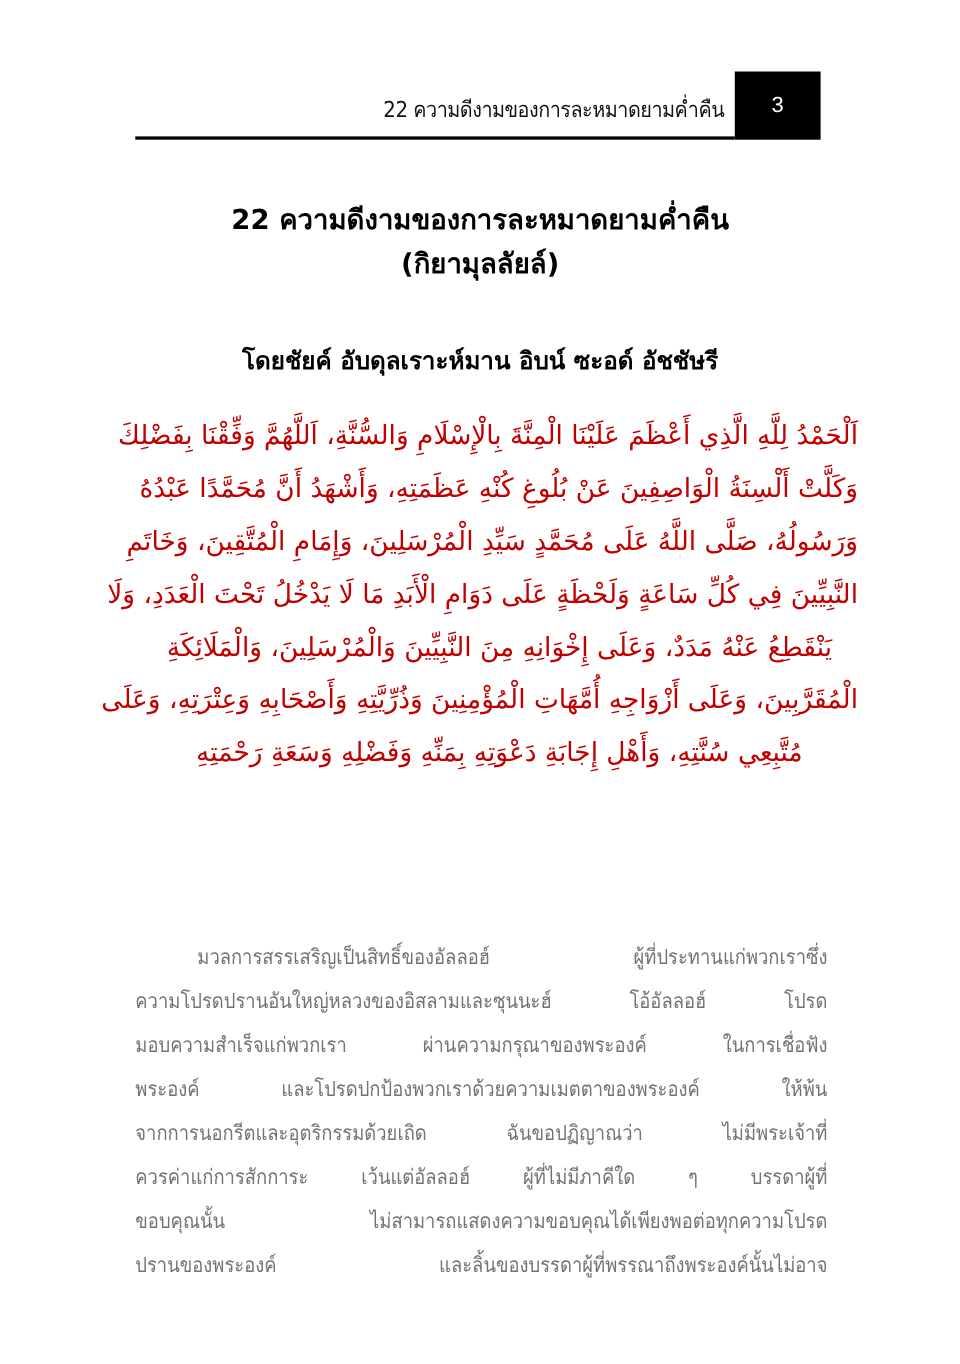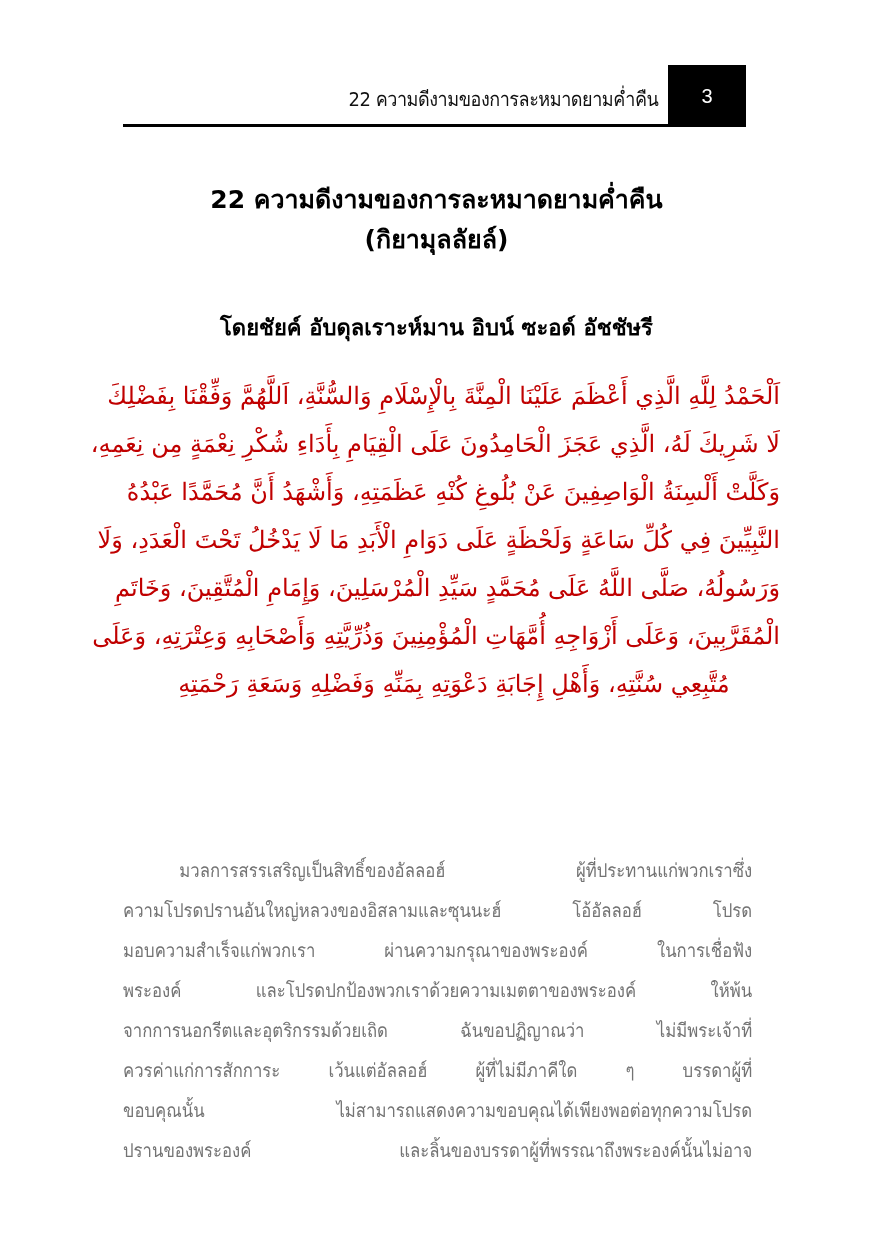--- a/index.html
+++ b/index.html
@@ -139,24 +139,24 @@
   <h1 class="main-title">
     <span>22 ความดีงามของการละหมาดยามค่ำคืน</span><br>
     <span>(กิยามุลลัยล์)</span>
   </h1>
 </div>
 
 <div class="author">โดยชัยค์ อับดุลเราะห์มาน อิบน์ ซะอด์ อัชชัษรี</div>
 
 <div class="arabic-block">
   <span class="arabic-line">اَلْحَمْدُ لِلَّهِ الَّذِي أَعْظَمَ عَلَيْنَا الْمِنَّةَ بِالْإِسْلَامِ وَالسُّنَّةِ، اَللَّهُمَّ وَفِّقْنَا بِفَضْلِكَ</span>
-  <span class="arabic-line">لَا شَرِيكَ لَهُ، الَّذِي عَجَزَ الْحَامِدُونَ عَلَى الْقِيَامِ بِأَدَاءِ شُكْرِ نِعْمَةٍ مِن نِعَمِهِ،</span>
   <span class="arabic-line">وَكَلَّتْ أَلْسِنَةُ الْوَاصِفِينَ عَنْ بُلُوغِ كُنْهِ عَظَمَتِهِ، وَأَشْهَدُ أَنَّ مُحَمَّدًا عَبْدُهُ</span>
+  <span class="arabic-line">وَرَسُولُهُ، صَلَّى اللَّهُ عَلَى مُحَمَّدٍ سَيِّدِ الْمُرْسَلِينَ، وَإِمَامِ الْمُتَّقِينَ، وَخَاتَمِ</span>
   <span class="arabic-line">النَّبِيِّينَ فِي كُلِّ سَاعَةٍ وَلَحْظَةٍ عَلَى دَوَامِ الْأَبَدِ مَا لَا يَدْخُلُ تَحْتَ الْعَدَدِ، وَلَا</span>
-  <span class="arabic-line">وَرَسُولُهُ، صَلَّى اللَّهُ عَلَى مُحَمَّدٍ سَيِّدِ الْمُرْسَلِينَ، وَإِمَامِ الْمُتَّقِينَ، وَخَاتَمِ</span>
+  <span class="arabic-line last">يَنْقَطِعُ عَنْهُ مَدَدٌ، وَعَلَى إِخْوَانِهِ مِنَ النَّبِيِّينَ وَالْمُرْسَلِينَ، وَالْمَلَائِكَةِ</span>
   <span class="arabic-line">الْمُقَرَّبِينَ، وَعَلَى أَزْوَاجِهِ أُمَّهَاتِ الْمُؤْمِنِينَ وَذُرِّيَّتِهِ وَأَصْحَابِهِ وَعِتْرَتِهِ، وَعَلَى</span>
   <span class="arabic-line last">مُتَّبِعِي سُنَّتِهِ، وَأَهْلِ إِجَابَةِ دَعْوَتِهِ بِمَنِّهِ وَفَضْلِهِ وَسَعَةِ رَحْمَتِهِ</span>
 </div>
 
 <div class="thai-paragraph">
   <span class="thai-line first">มวลการสรรเสริญเป็นสิทธิ์ของอัลลอฮ์ ผู้ที่ประทานแก่พวกเราซึ่ง</span>
   <span class="thai-line">ความโปรดปรานอันใหญ่หลวงของอิสลามและซุนนะฮ์ โอ้อัลลอฮ์ โปรด</span>
   <span class="thai-line">มอบความสำเร็จแก่พวกเรา ผ่านความกรุณาของพระองค์ ในการเชื่อฟัง</span>
   <span class="thai-line">พระองค์ และโปรดปกป้องพวกเราด้วยความเมตตาของพระองค์ ให้พ้น</span>
   <span class="thai-line">จากการนอกรีตและอุตริกรรมด้วยเถิด ฉันขอปฏิญาณว่า ไม่มีพระเจ้าที่</span>

